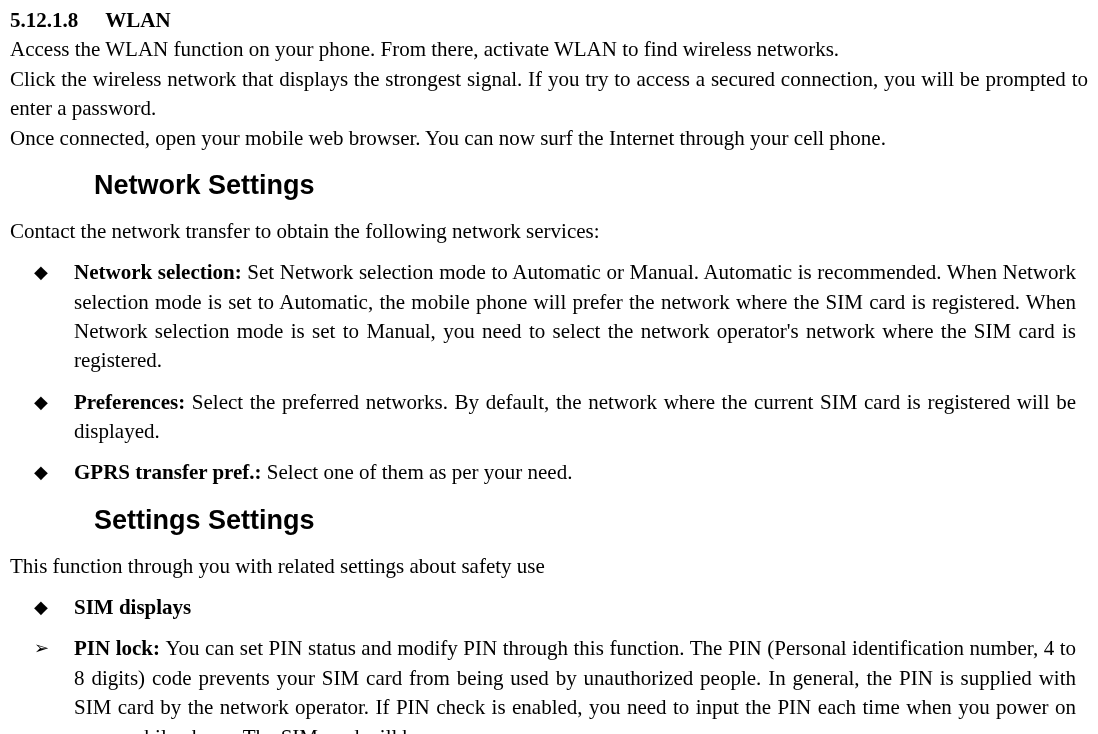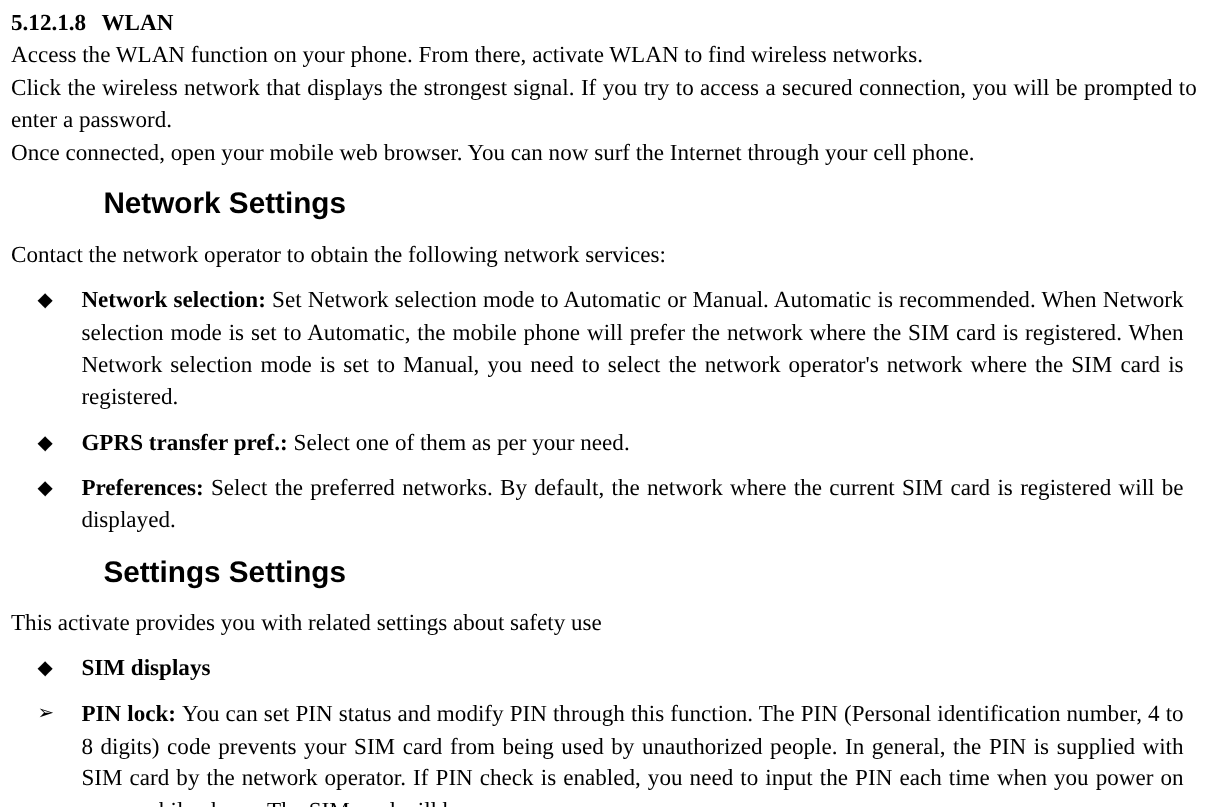--- a/index.html
+++ b/index.html
@@ -11,21 +11,21 @@
     background: #fff;
     width: 1078px;
     line-height: 1.4;
   }
   .section-number {
     font-weight: bold;
     margin-bottom: 0;
   }
   .section-number .num {
     display: inline-block;
-    margin-right: 14px;
+    margin-right: 27px;
   }
   .para {
     text-align: justify;
     margin: 0;
   }
   .heading-bold-sans {
     font-family: Arial, Helvetica, sans-serif;
     font-weight: bold;
     font-size: 27px;
     margin: 14px 0 12px 84px;
@@ -72,37 +72,37 @@
 <div class="section-number">
   <span class="num">5.12.1.8</span><span>WLAN</span>
 </div>
 
 <p class="para">Access the WLAN function on your phone. From there, activate WLAN to find wireless networks.</p>
 <p class="para">Click the wireless network that displays the strongest signal. If you try to access a secured connection, you will be prompted to enter a password.</p>
 <p class="para">Once connected, open your mobile web browser. You can now surf the Internet through your cell phone.</p>
 
 <div class="heading-bold-sans">Network Settings</div>
 
-<p class="para">Contact the network operator to obtain the following network services:</p>
+<p class="para">Contact the network transfer to obtain the following network services:</p>
 
 <ul class="diamond">
   <li>
     <span class="bold">Network selection: </span><span>Set Network selection mode to Automatic or Manual. Automatic is recommended. When Network selection mode is set to Automatic, the mobile phone will prefer the network where the SIM card is registered. When Network selection mode is set to Manual, you need to select the network operator's network where the SIM card is registered.</span>
   </li>
   <li>
-    <span class="bold">GPRS transfer pref.: </span><span>Select one of them as per your need.</span>
+    <span class="bold">Preferences: </span><span>Select the preferred networks. By default, the network where the current SIM card is registered will be displayed.</span>
   </li>
   <li>
-    <span class="bold">Preferences: </span><span>Select the preferred networks. By default, the network where the current SIM card is registered will be displayed.</span>
+    <span class="bold">GPRS transfer pref.: </span><span>Select one of them as per your need.</span>
   </li>
 </ul>
 
 <div class="heading-bold-sans">Settings Settings</div>
 
-<p class="para">This activate provides you with related settings about safety use</p>
+<p class="para">This function through you with related settings about safety use</p>
 
 <ul class="diamond">
   <li>
     <span class="bold">SIM displays</span>
   </li>
 </ul>
 <ul class="arrow">
   <li>
     <span class="bold">PIN lock: </span><span>You can set PIN status and modify PIN through this function. The PIN (Personal identification number, 4 to 8 digits) code prevents your SIM card from being used by unauthorized people. In general, the PIN is supplied with SIM card by the network operator. If PIN check is enabled, you need to input the PIN each time when you power on your mobile phone. The SIM card will be</span>
   </li>

